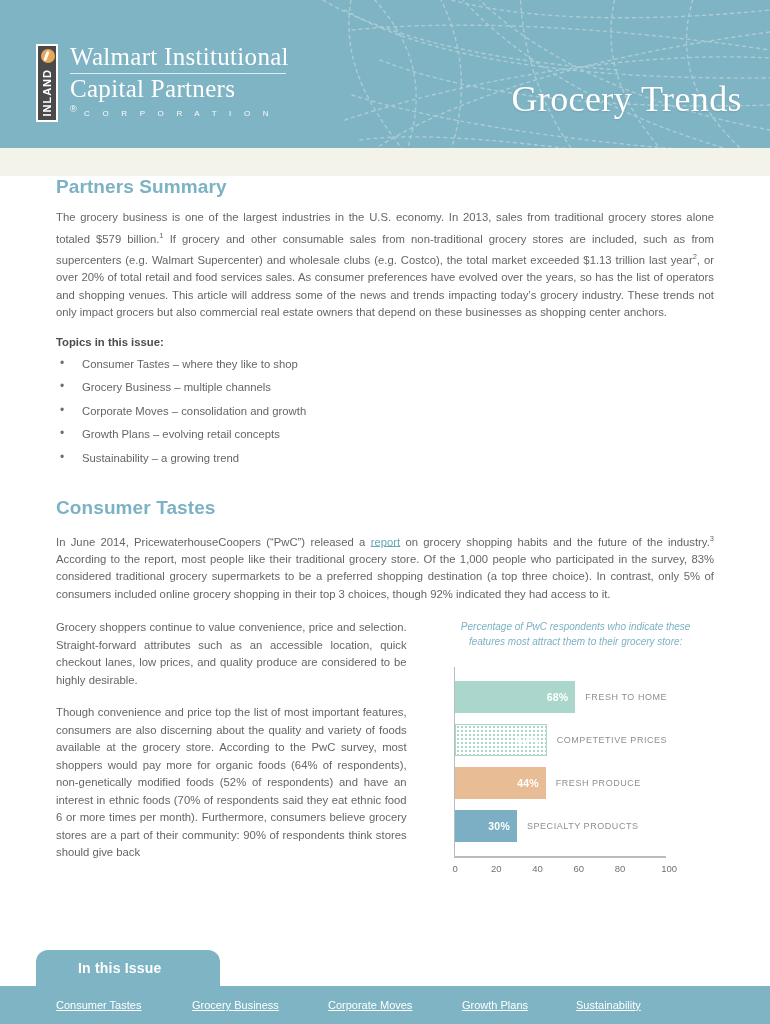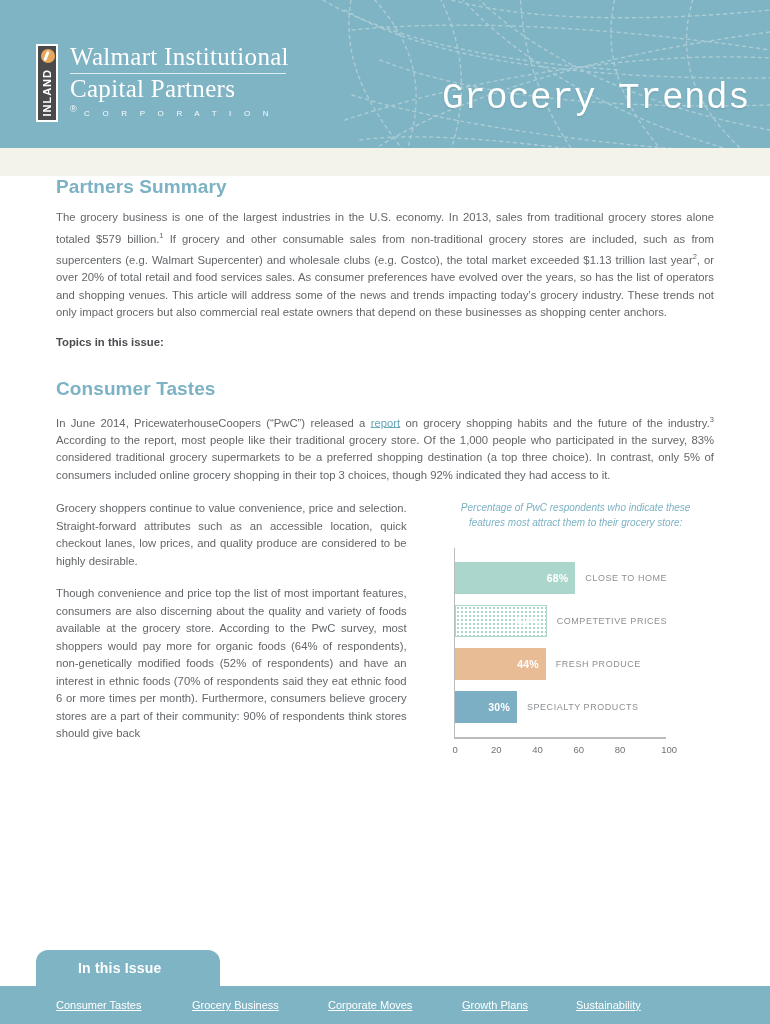--- a/index.html
+++ b/index.html
@@ -45,24 +45,24 @@
   .logo-line2 {
     font-family:"Liberation Serif", serif; font-size:25px; letter-spacing:.3px;
     line-height:1.05; white-space:nowrap;
   }
   .logo-line3 {
     font-size:8px; letter-spacing:5.2px; margin-top:1px; white-space:nowrap;
     color:rgba(255,255,255,.95);
   }
   .logo-reg { font-size:9px; vertical-align:super; letter-spacing:0; }
   .header-title {
-    position:absolute; right:20px; top:78px;
+    position:absolute; right:28px; top:78px;
     color:#ffffff; font-size:36px; font-weight:300; letter-spacing:.4px;
     text-shadow:0 1px 2px rgba(0,0,0,.12);
-    font-family:Liberation Mono, monospace;
+    font-family:Liberation Serif, serif;
   }
   .cream-band { position:absolute; left:0; top:148px; width:770px; height:28px; background:#f4f3ea; }
 
   
   .content { position:absolute; left:0; top:176px; width:770px; }
   .inner { padding:0 56px; }
 
   h2.section-head {
     color:#7cb2c4; font-size:19px; font-weight:bold; letter-spacing:.1px;
     font-family:"Liberation Sans", sans-serif;
@@ -187,20 +187,27 @@
 
   <div class="content">
     <div class="inner">
 
       <h2 class="section-head">Partners Summary</h2>
 
       <p class="body-text" style="margin-top:11px;"><span>The grocery business is one of the largest industries in the U.S. economy.  In 2013, sales from traditional grocery stores alone totaled $579 billion.</span><span class="sup">1</span><span>  If grocery and other consumable sales from non-traditional grocery stores are included, such as from supercenters (e.g. Walmart Supercenter) and wholesale clubs (e.g. Costco), the total market exceeded $1.13 trillion last year</span><span class="sup">2</span><span>, or over 20% of total retail and food services sales.  As consumer preferences have evolved over the years, so has the list of operators and shopping venues.  This article will address some of the news and trends impacting today’s grocery industry.  These trends not only impact grocers but also commercial real estate owners that depend on these businesses as shopping center anchors.</span></p>
 
       <div class="topics-label">Topics in this issue:</div>
 
+      <ul class="topics">
+        <li>Consumer Tastes – where they like to shop</li>
+        <li>Grocery Business – multiple channels</li>
+        <li>Corporate Moves – consolidation and growth</li>
+        <li>Growth Plans – evolving retail concepts</li>
+        <li>Sustainability – a growing trend</li>
+      </ul>
 
       <h2 class="section-head" style="margin-top:30px;">Consumer Tastes</h2>
 
       <p class="body-text" style="margin-top:11px;"><span>In June 2014, PricewaterhouseCoopers (“PwC”) released a  </span><a class="inline-link" href="#">report</a><span> on grocery shopping habits and  the future of the industry.</span><span class="sup">3</span><span>   According to the report, most people like their traditional grocery store.   Of the 1,000 people who participated in the survey, 83% considered traditional grocery supermarkets to be a preferred shopping destination (a top three choice).  In contrast, only 5% of consumers included online grocery shopping in their top 3 choices, though 92% indicated they had access to it.</span></p>
 
       <div class="two-col">
         <div class="col-left">
           <p class="body-text">Grocery shoppers continue to value convenience, price and selection.   Straight-forward attributes such as an accessible location, quick checkout lanes, low prices, and quality produce are considered to be highly desirable.</p>
           <p class="body-text">Though convenience and price top the list of most important features, consumers are also discerning about the quality and variety of foods available at the grocery store.  According to the PwC survey, most shoppers would pay more for organic foods (64% of respondents), non-genetically modified foods (52% of respondents) and have an interest in ethnic foods (70% of respondents said they eat ethnic food 6 or more times per month). Furthermore, consumers believe grocery stores are a part of their community: 90% of respondents think stores should give back</p>
         </div>
@@ -210,21 +217,21 @@
 
           <div class="chart">
             <div class="axis-y"></div>
             <div class="axis-x"></div>
 
             <div class="bars">
               <div class="bar-row">
                 <div class="bar" id="bar0" style="width: 140.08px; background: rgb(170, 214, 203);">
                   <span class="bar-value">68%</span>
                 </div>
-                <span class="bar-label">CLOSE TO HOME</span>
+                <span class="bar-label">FRESH TO HOME</span>
               </div>
 
               <div class="bar-row">
                 <div class="bar bar-dotted" id="bar1" style="width: 138.02px; background: radial-gradient(rgb(170, 214, 203) 34%, transparent 36%) 0px 0px / 4px 4px, rgb(255, 255, 255); border: 1px solid rgb(170, 214, 203);">
                   <span class="bar-value">67%</span>
                 </div>
                 <span class="bar-label">COMPETETIVE PRICES</span>
               </div>
 
               <div class="bar-row">

